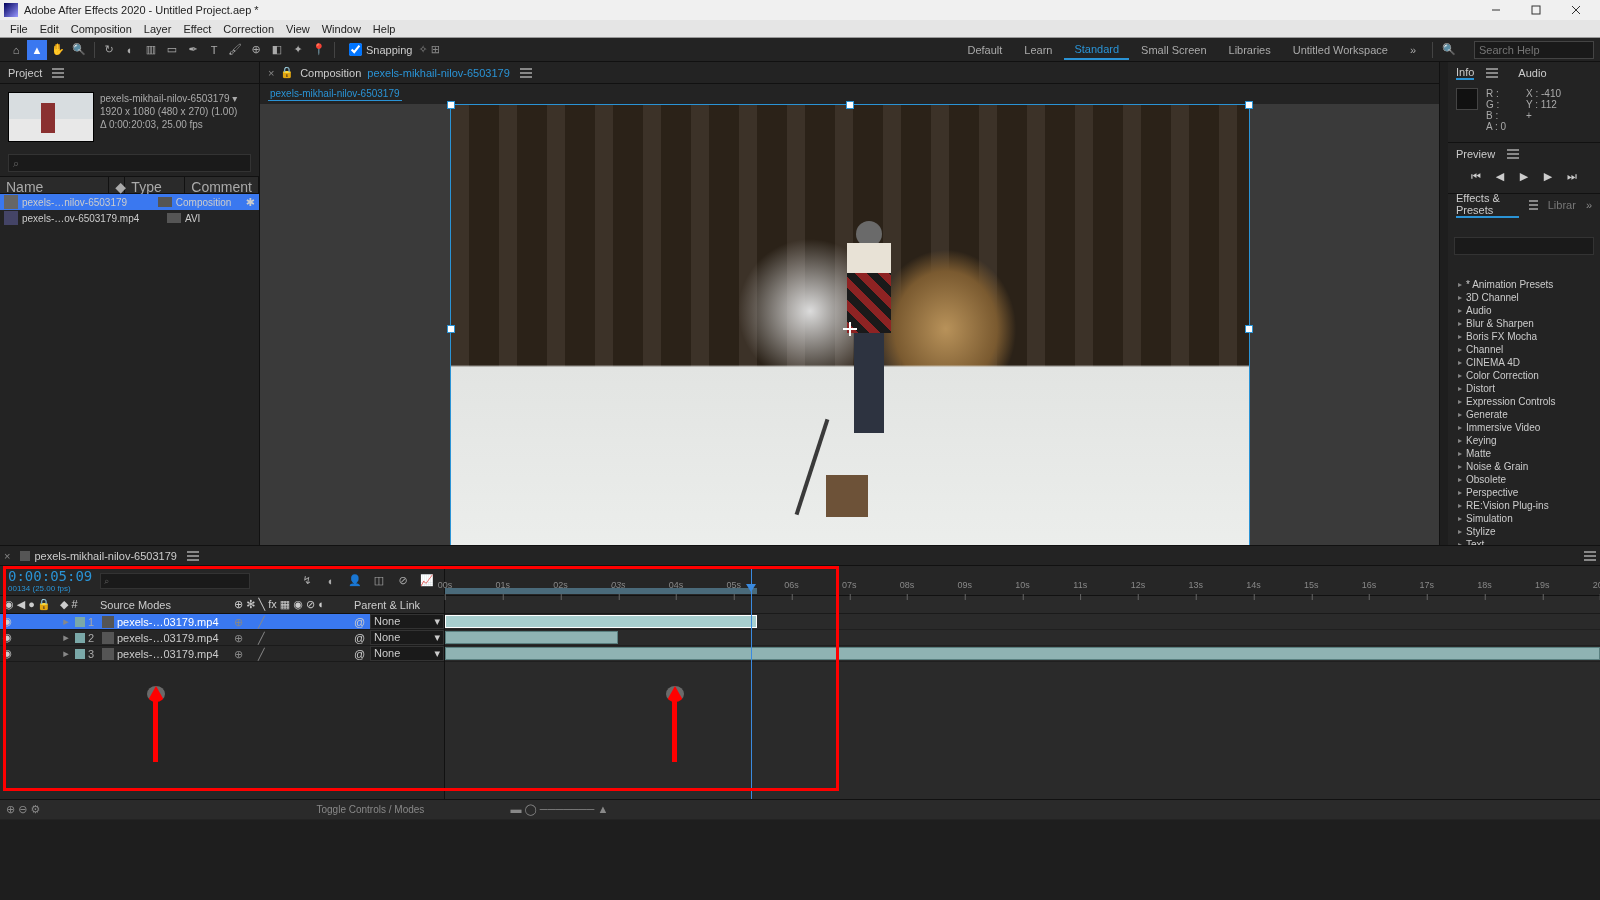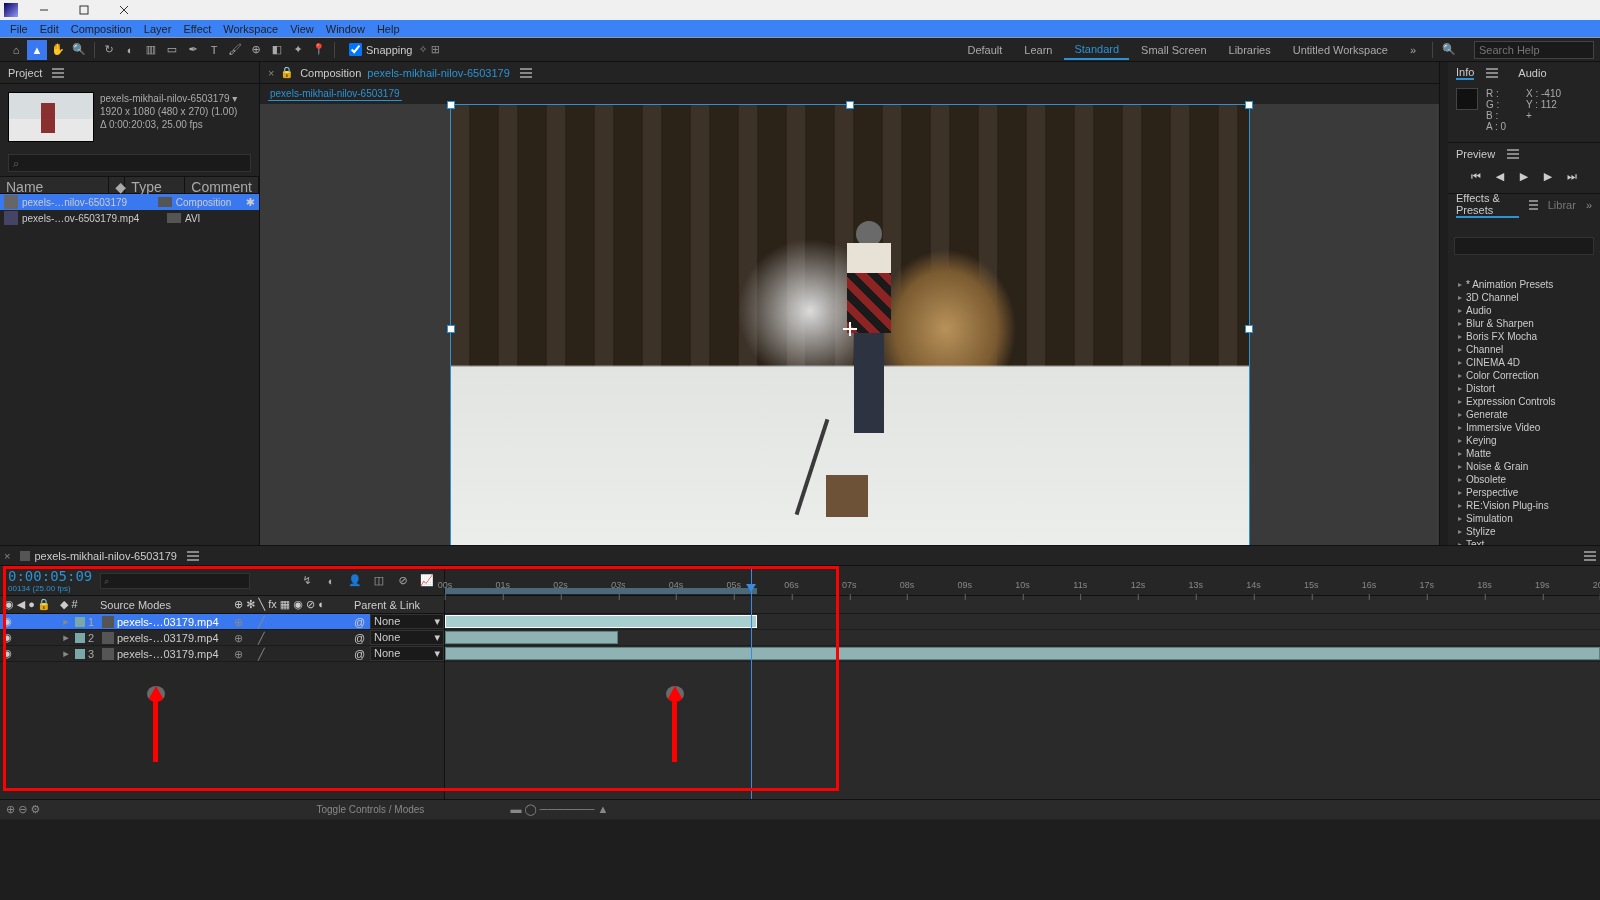--- a/index.html
+++ b/index.html
@@ -6,21 +6,21 @@
   body { width: 1600px; height: 900px; background: #1e1e1e; overflow: hidden; position: relative; }
 
   
   .titlebar { height: 20px; background: #f0f0f0; display: flex; align-items: center; padding: 0 4px; }
   .titlebar .ae-logo { width: 14px; height: 14px; background: linear-gradient(135deg,#00005b 0%,#9999ff 100%); margin-right: 6px; }
   .titlebar .title { color: #222; flex: 1; font-size: 11px; }
   .winbtn { width: 40px; height: 18px; display: flex; align-items: center; justify-content: center; color: #333; }
   .winbtn svg { width: 10px; height: 10px; }
 
   
-  .menubar { height: 18px; background: #3b82f6; display: flex; align-items: center; padding: 0 4px; border-bottom: 1px solid #999; }
+  .menubar { height: 18px; background: #e5e5e5; display: flex; align-items: center; padding: 0 4px; border-bottom: 1px solid #999; }
   .menubar span { color: #222; padding: 0 6px; font-size: 11px; }
 
   
   .toolbar { height: 24px; background: #232323; display: flex; align-items: center; padding: 0 6px; border-bottom: 1px solid #111; }
   .toolbtn { width: 20px; height: 20px; display: flex; align-items: center; justify-content: center; margin-right: 1px; color: #aaa; }
   .toolbtn.active { background: #3a78f0; color: #fff; }
   .tool-sep { width: 1px; height: 16px; background: #444; margin: 0 4px; }
   .snap { display: flex; align-items: center; margin-left: 10px; }
   .snap input { margin-right: 4px; }
   .workspaces { margin-left: auto; display: flex; align-items: center; gap: 2px; }
@@ -175,20 +175,21 @@
   .hamburger{display:inline-block;width:12px;height:10px;background:
     linear-gradient(#888,#888) 0 0/100% 2px no-repeat,
     linear-gradient(#888,#888) 0 4px/100% 2px no-repeat,
     linear-gradient(#888,#888) 0 8px/100% 2px no-repeat;}
 </style>
 </head>
 <body>
 
 <div class="titlebar">
   <div class="ae-logo"></div>
+  <div class="title">Adobe After Effects 2020 - Untitled Project.aep *</div>
   <div class="winbtn">
       <svg viewBox="0 0 10 10">
         <line x1="1" y1="5" x2="9" y2="5" stroke="#333"></line>
       </svg>
     </div>
   <div class="winbtn">
       <svg viewBox="0 0 10 10">
         <rect x="1" y="1" width="8" height="8" fill="none" stroke="#333"></rect>
       </svg>
     </div>
@@ -199,21 +200,21 @@
       </svg>
     </div>
 </div>
 
 <div class="menubar">
   <span>File</span>
   <span>Edit</span>
   <span>Composition</span>
   <span>Layer</span>
   <span>Effect</span>
-  <span>Workspace</span>
+  <span>Correction</span>
   <span>View</span>
   <span>Window</span>
   <span>Help</span>
 </div>
 
 <div class="toolbar">
   <div class="toolbtn">⌂</div>
   <div class="toolbtn active">▲</div>
   <div class="toolbtn">✋</div>
   <div class="toolbtn">🔍</div>

